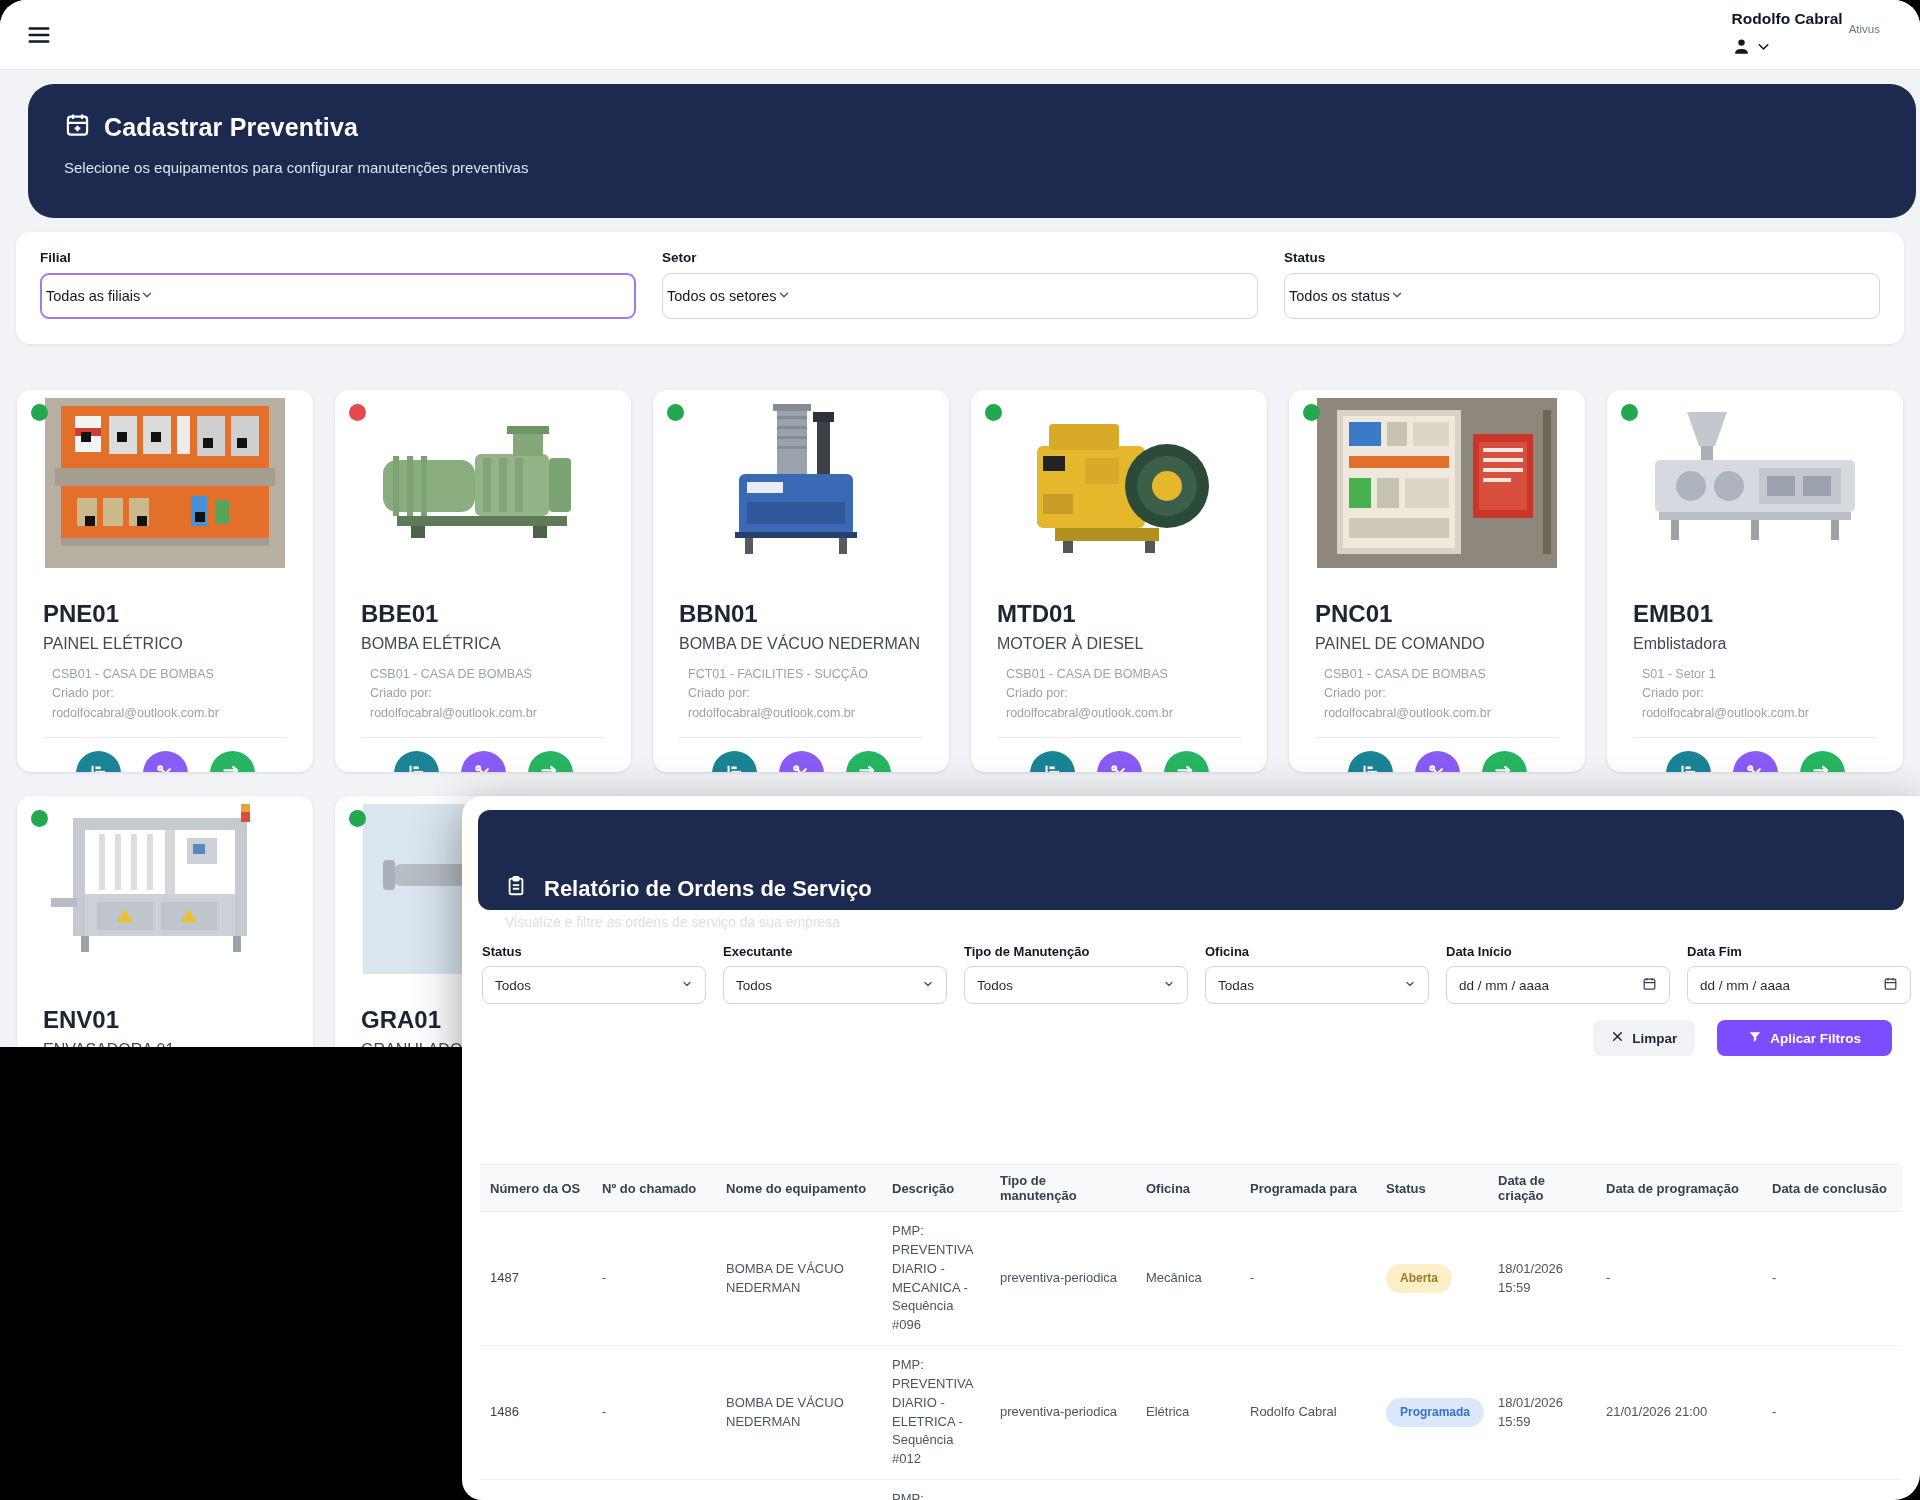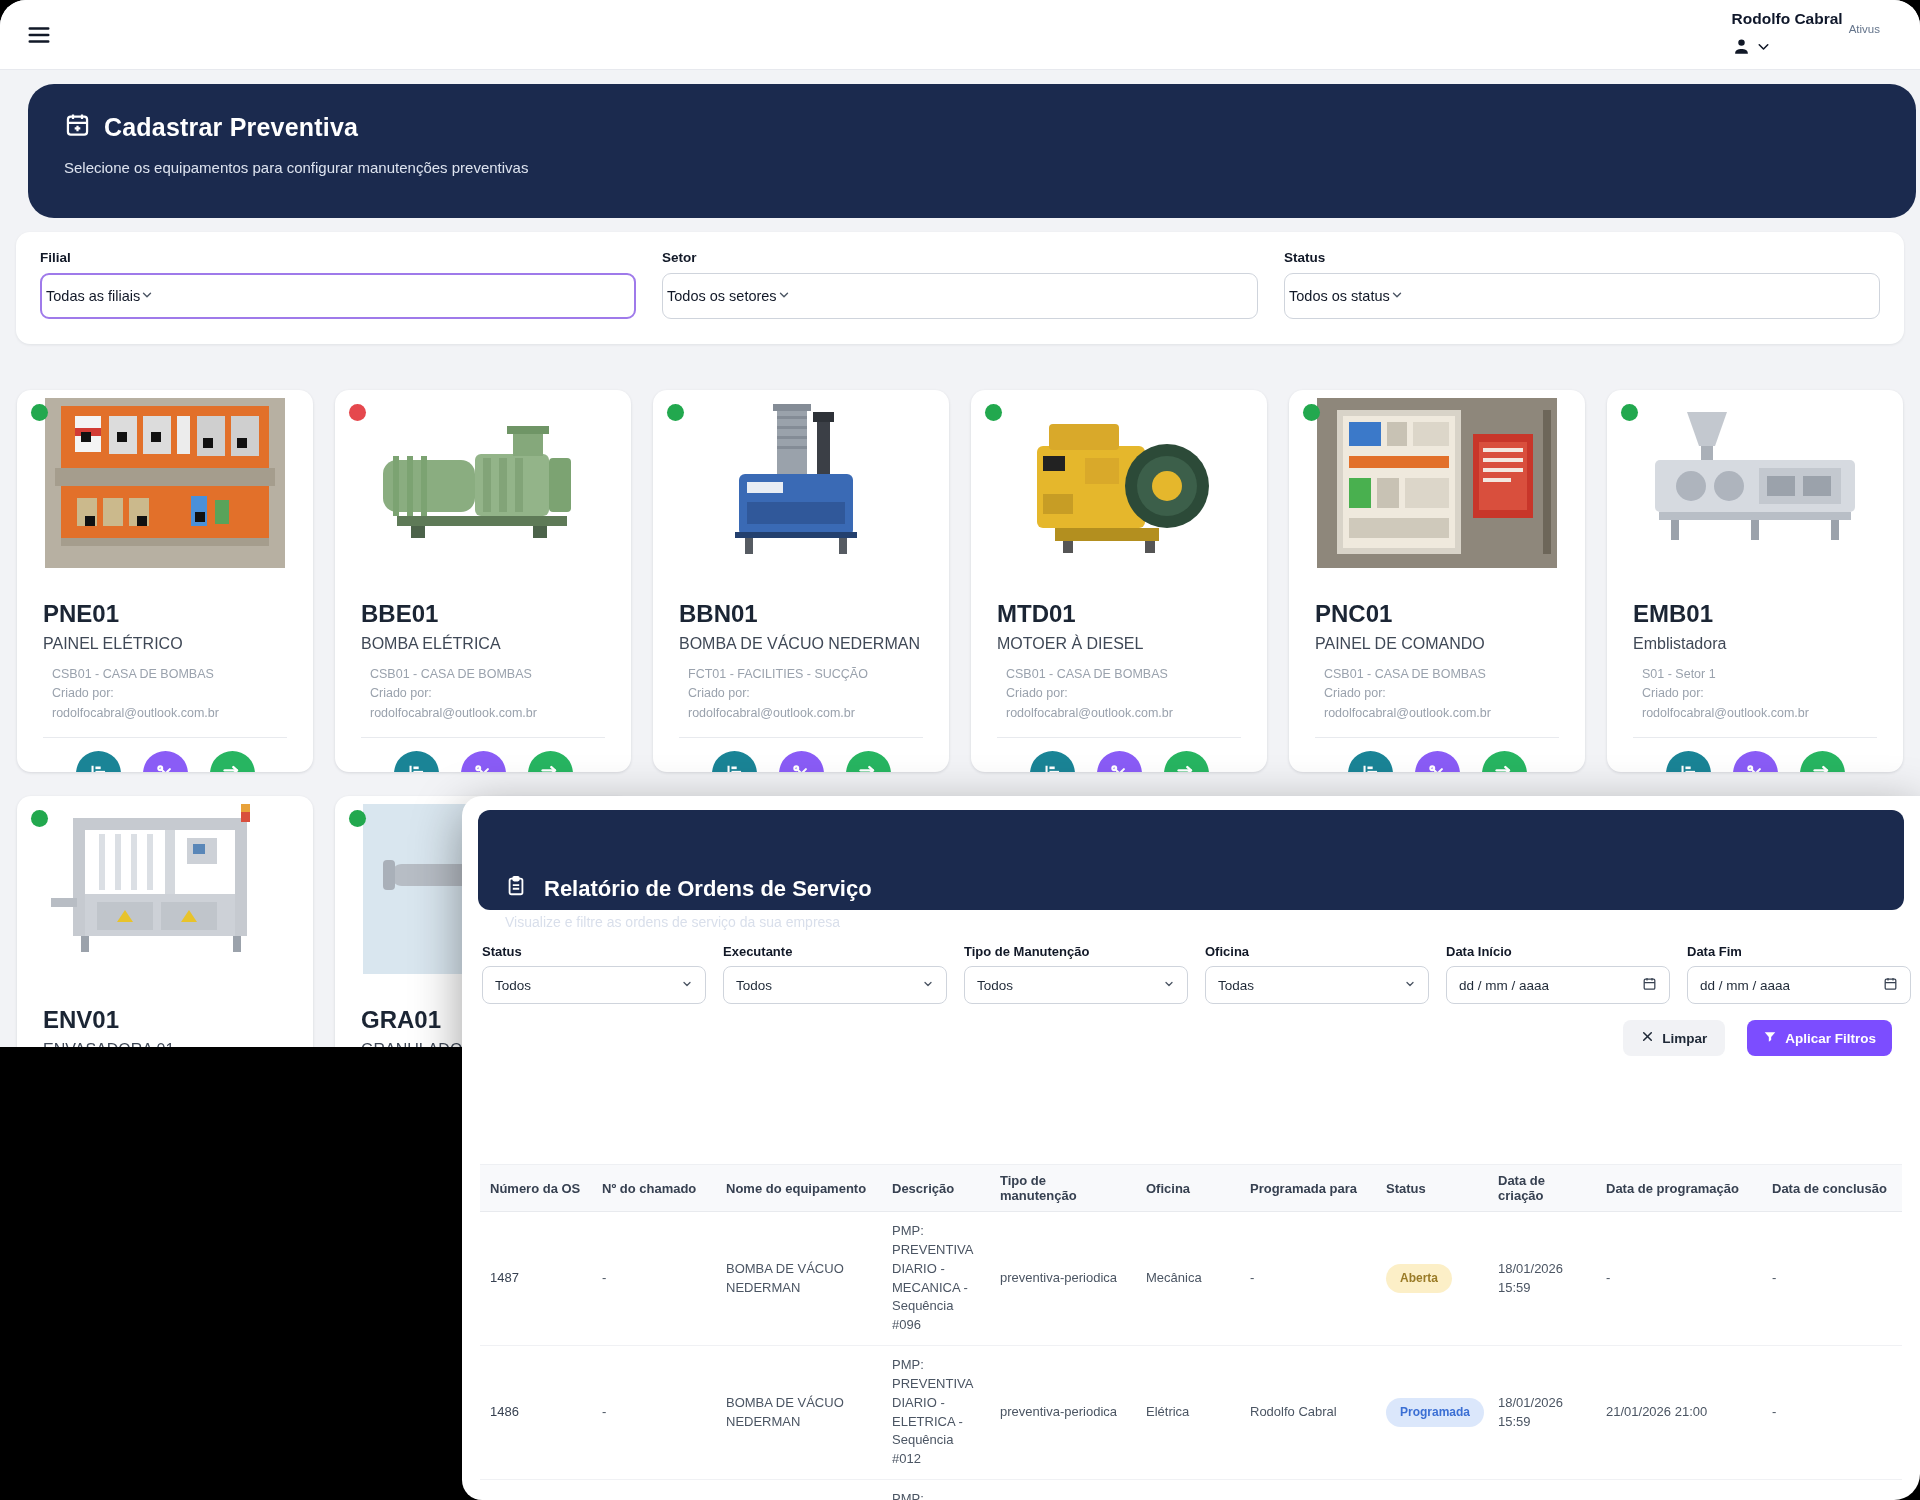--- a/index.html
+++ b/index.html
@@ -61,21 +61,21 @@
   .report-filters{position:absolute;left:20px;top:148px;display:flex;gap:17px;}
   .rf-col{width:224px;}
   .rf-label{font-size:13px;font-weight:700;color:#111827;margin-bottom:7px;}
   .rf-field{height:38px;border:1px solid #cfd4dc;border-radius:8px;background:#fff;display:flex;
     align-items:center;justify-content:space-between;padding:0 12px;font-size:13.5px;color:#1f2937;
     box-sizing:border-box;cursor:pointer;}
   .report-actions{position:absolute;right:28px;top:224px;display:flex;gap:22px;}
   .btn-clear{height:36px;padding:0 18px;background:#f1f2f5;border:none;border-radius:8px;
     font-size:13.5px;font-weight:600;color:#1f2937;display:flex;align-items:center;gap:8px;
     cursor:pointer;font-family:inherit;}
-  .btn-apply{height:36px;padding:0 16px;background:#7c4dff;border:none;border-radius:8px;
+  .btn-apply{height:36px;padding:0 31px;background:#7c4dff;border:none;border-radius:8px;
     font-size:13.5px;font-weight:600;color:#fff;display:flex;align-items:center;gap:8px;
     cursor:pointer;font-family:inherit;}
   .report-table{position:absolute;left:18px;top:326px;width:1422px;}
   .t-head,.t-row{display:grid;
     grid-template-columns:112px 124px 166px 108px 146px 104px 136px 112px 108px 166px 140px;
     align-items:center;}
   .t-head{height:46px;background:#f8f9fb;border-top:1px solid #eef0f3;border-bottom:1px solid #e8eaee;margin-top:42px;}
   .t-head>div{font-size:13px;font-weight:700;color:#374151;padding:0 10px;}
   .t-row{min-height:115px;border-bottom:1px solid #f0f1f4;}
   .t-row>div{font-size:13px;color:#4b5563;padding:10px;line-height:1.45;box-sizing:border-box;}

